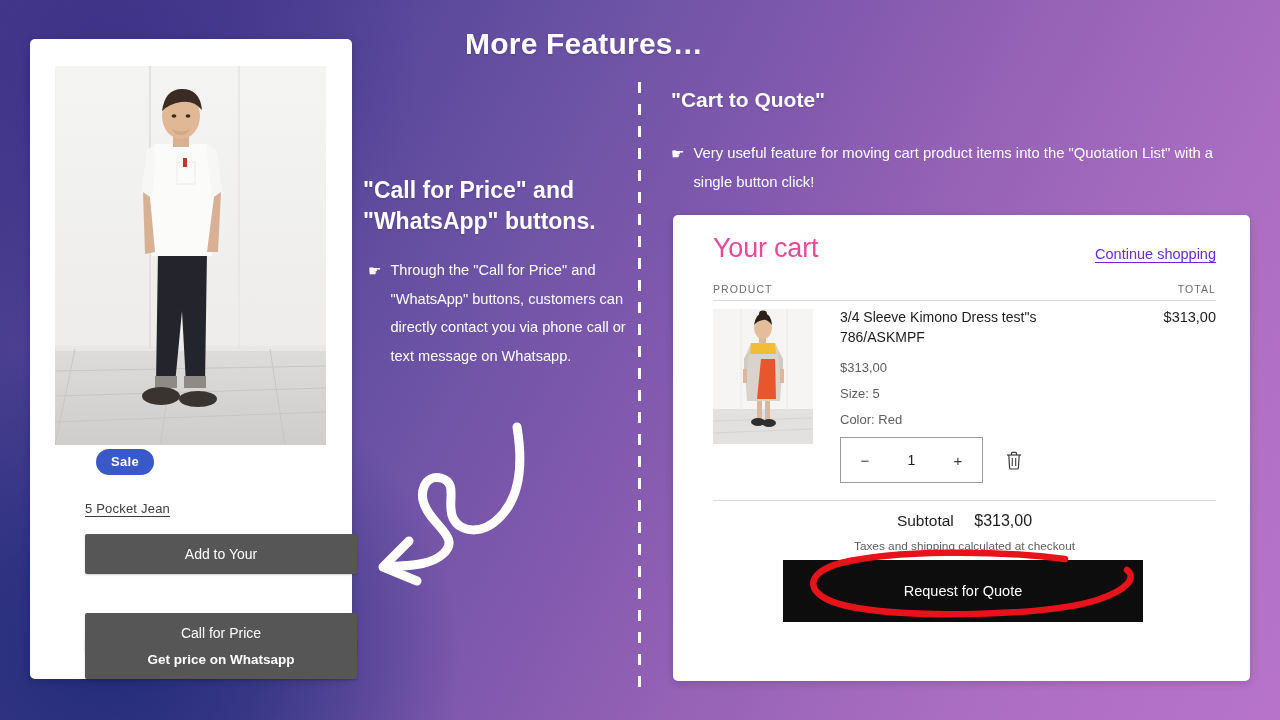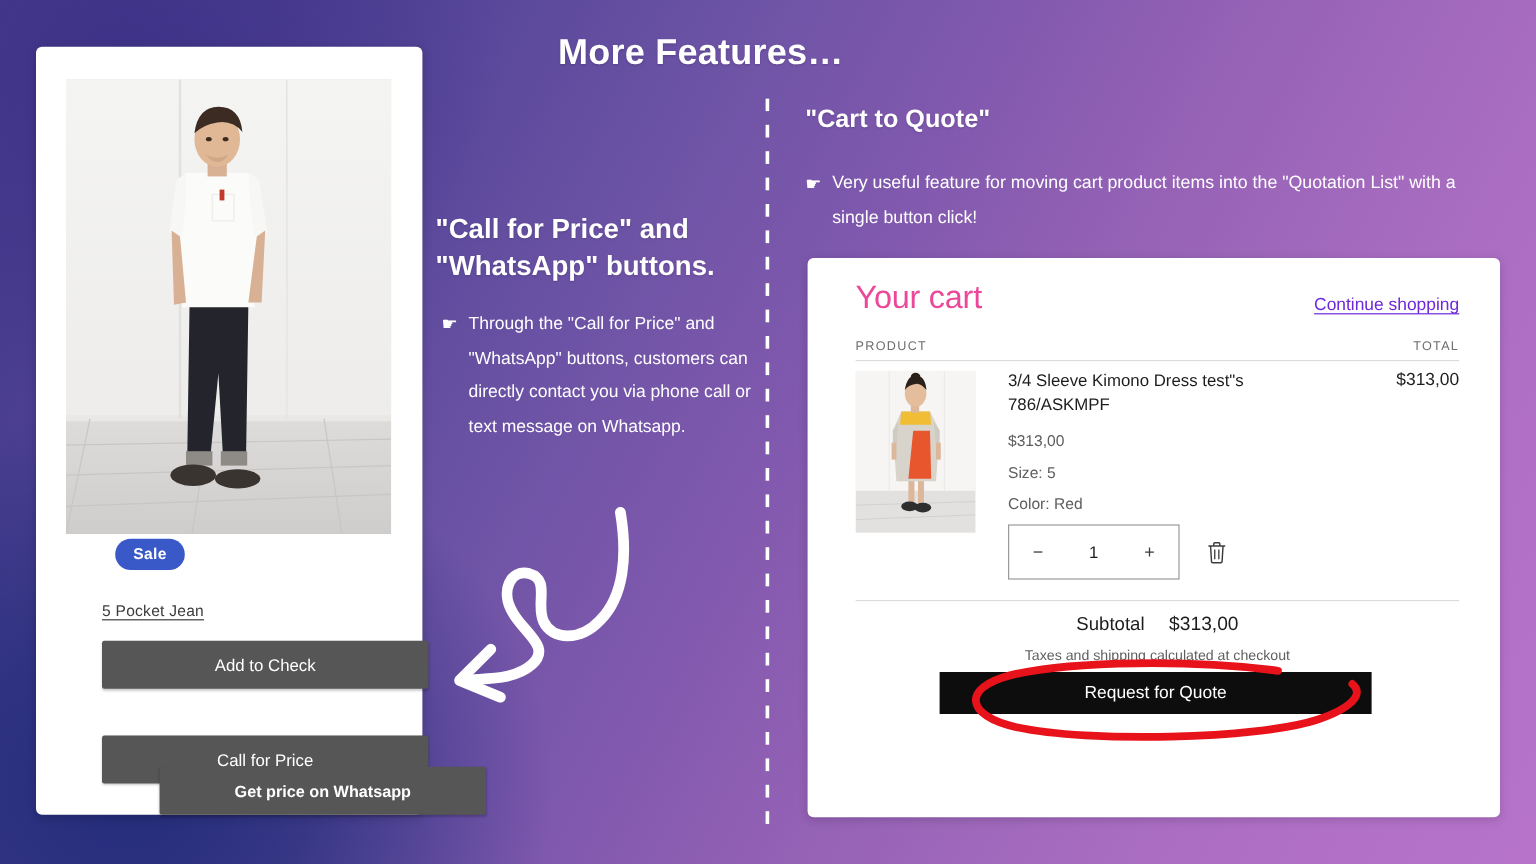--- a/index.html
+++ b/index.html
@@ -130,21 +130,21 @@
     border-radius: 2px;
     display: flex;
     align-items: center;
     justify-content: center;
     box-shadow: 0 1px 2px rgba(0,0,0,0.2);
     padding: 0;
     font-family: "Liberation Sans", sans-serif;
   }
   .pbtn.b1 { top: 495px; }
   .pbtn.b2 { top: 574px; }
-  .pbtn.b3 { top: 600px; font-weight: bold; font-size: 13.5px; margin-left: 48px;}
+  .pbtn.b3 { top: 600px; font-weight: bold; font-size: 13.5px;}
   .pbtn.b1 { font-weight: normal; }
 
   
   .mid-head {
     position: absolute;
     left: 363px;
     top: 175px;
     width: 262px;
     color: #ffffff;
     font-size: 23px;
@@ -334,21 +334,21 @@
     left: 40px;
     right: 34px;
     text-align: center;
     font-size: 11.8px;
     color: #5e5e5e;
   }
   .cart-btn {
     position: absolute;
     left: 110px;
     width: 360px;
-    height: 35px;
+    height: 62px;
     background: #0d0d0d;
     color: #ffffff;
     font-size: 14.5px;
     border: none;
     display: flex;
     align-items: center;
     justify-content: center;
     font-family: "Liberation Sans", sans-serif;
   }
   .cart-btn.rfq { top: 345px; }
@@ -427,21 +427,21 @@
           <ellipse cx="133" cy="50" rx="2.4" ry="1.8" fill="#3a2a20"></ellipse>
           <path d="M117 63 q9 5 18 0 q-3 6 -9 6 q-6 0 -9 -6" fill="#c39a7c" opacity="0.55"></path>
         </g>
       </svg>
     </div>
 
     <div class="sale-badge">Sale</div>
 
     <a class="product-name" href="#">5 Pocket Jean</a>
 
-    <button class="pbtn b1">Add to Check</button>
+    <button class="pbtn b1">Add to Your</button>
     <button class="pbtn b2">Call for Price</button>
     <button class="pbtn b3">Get price on Whatsapp</button>
   </div>
 
   <div class="mid-head">
     <div>"Call for Price" and</div>
     <div>"WhatsApp" buttons.</div>
   </div>
   <div class="mid-body">
     <span class="hand">☛</span>

